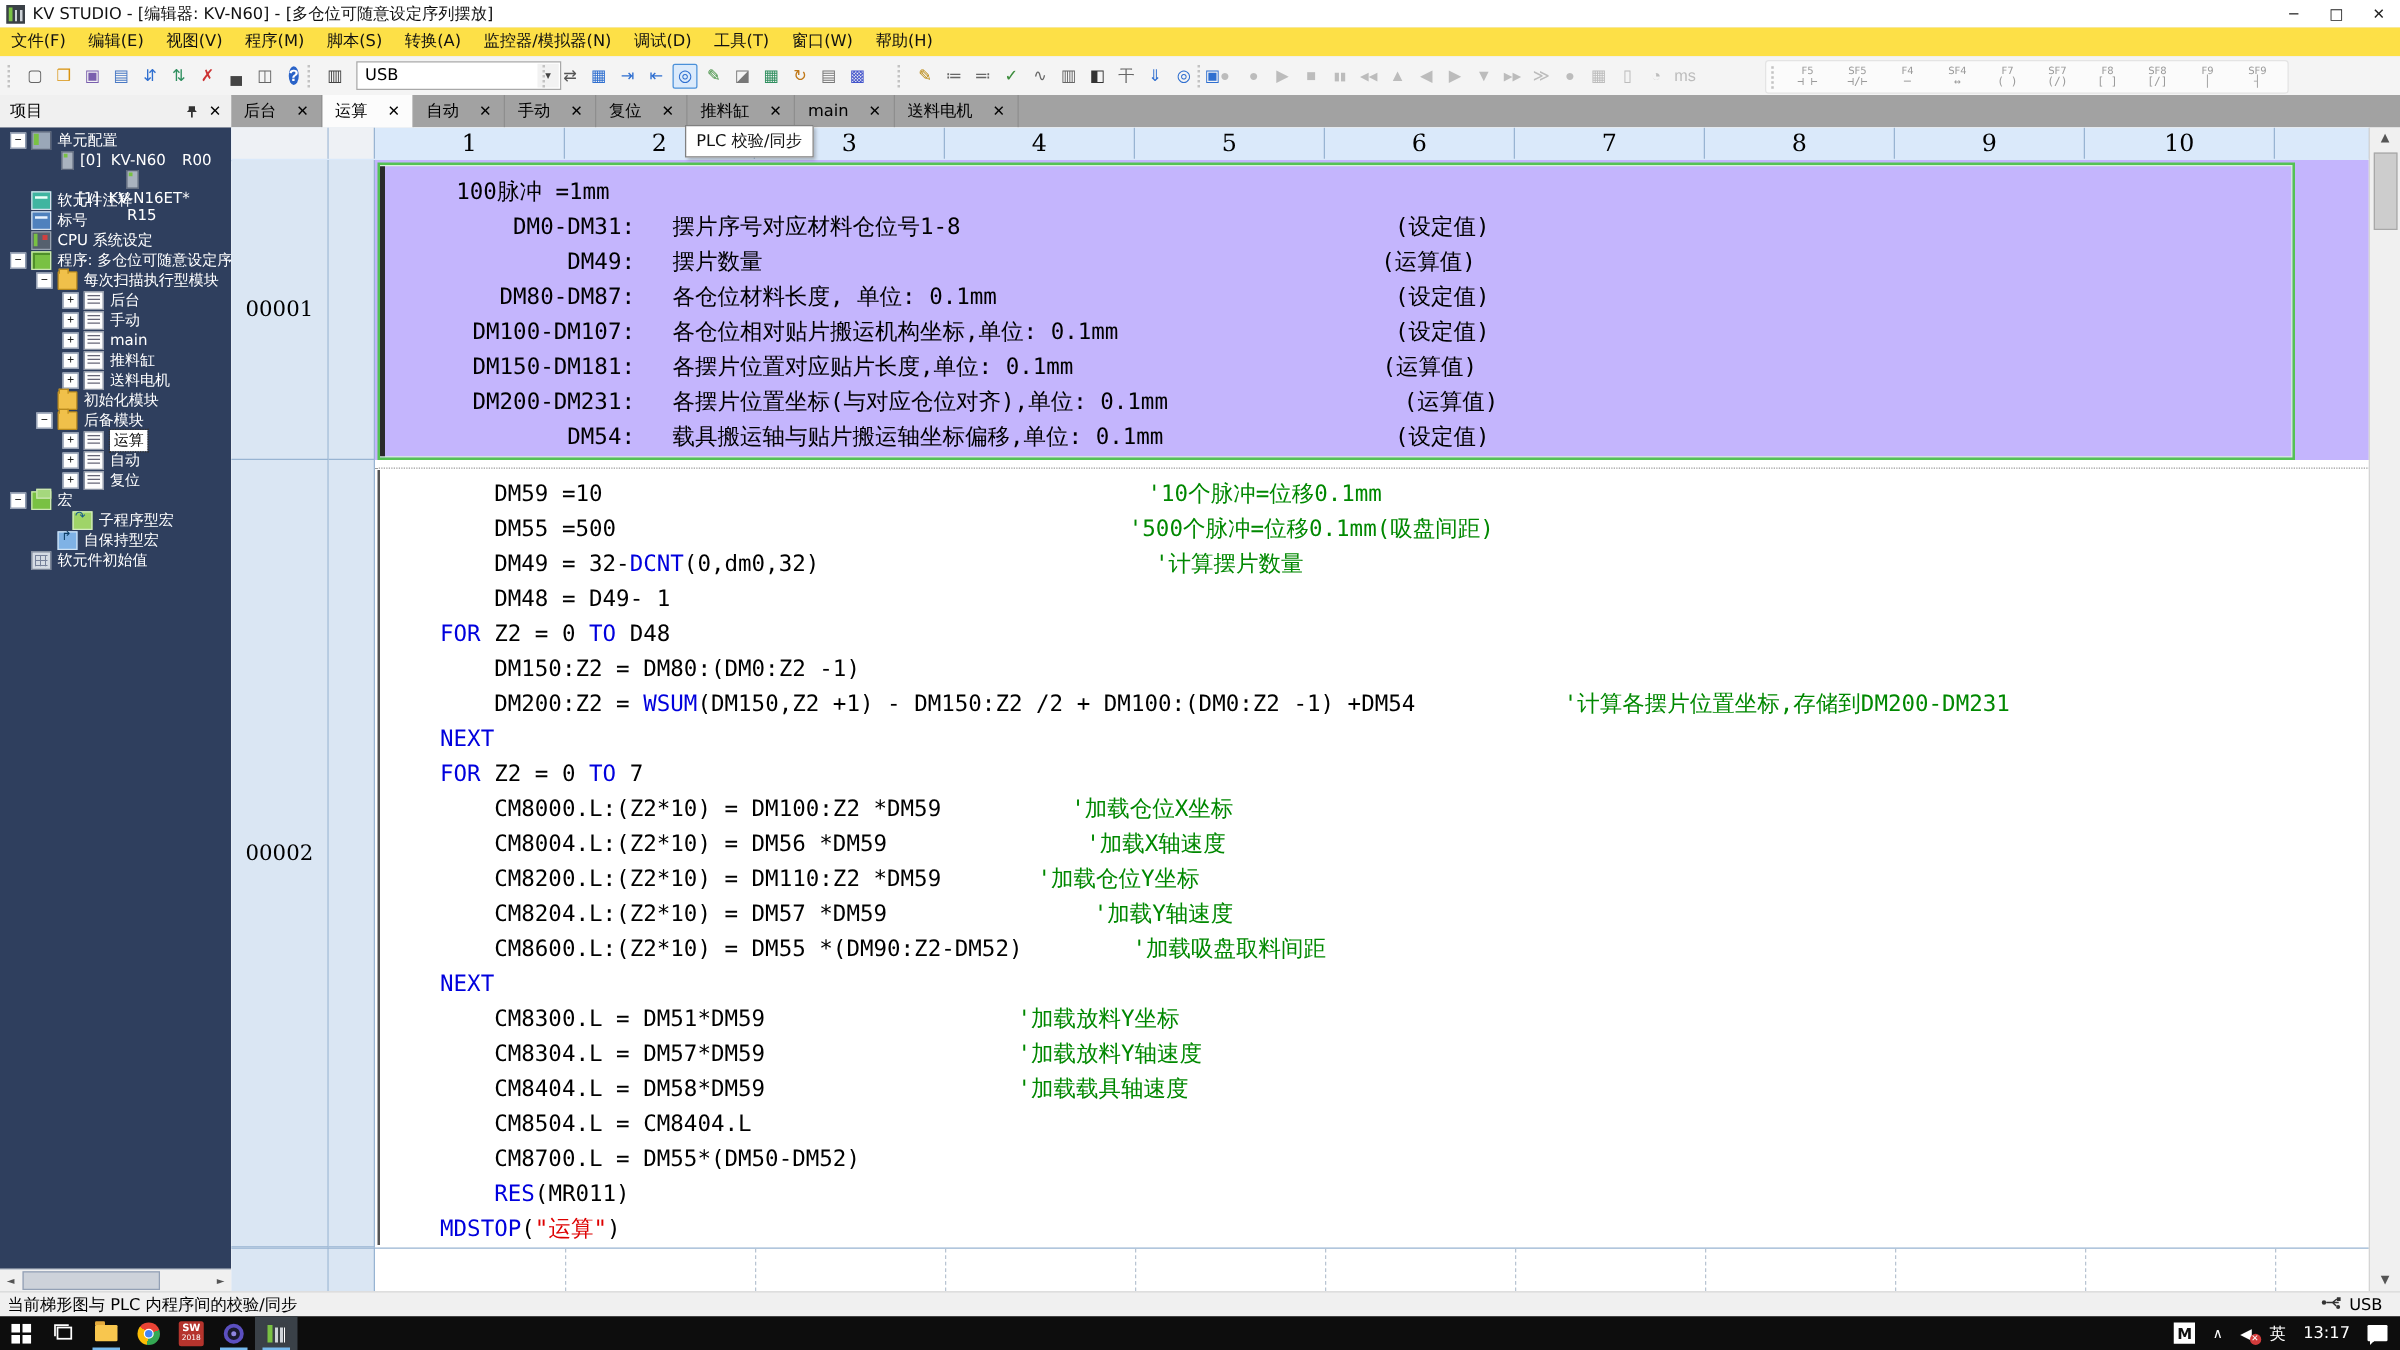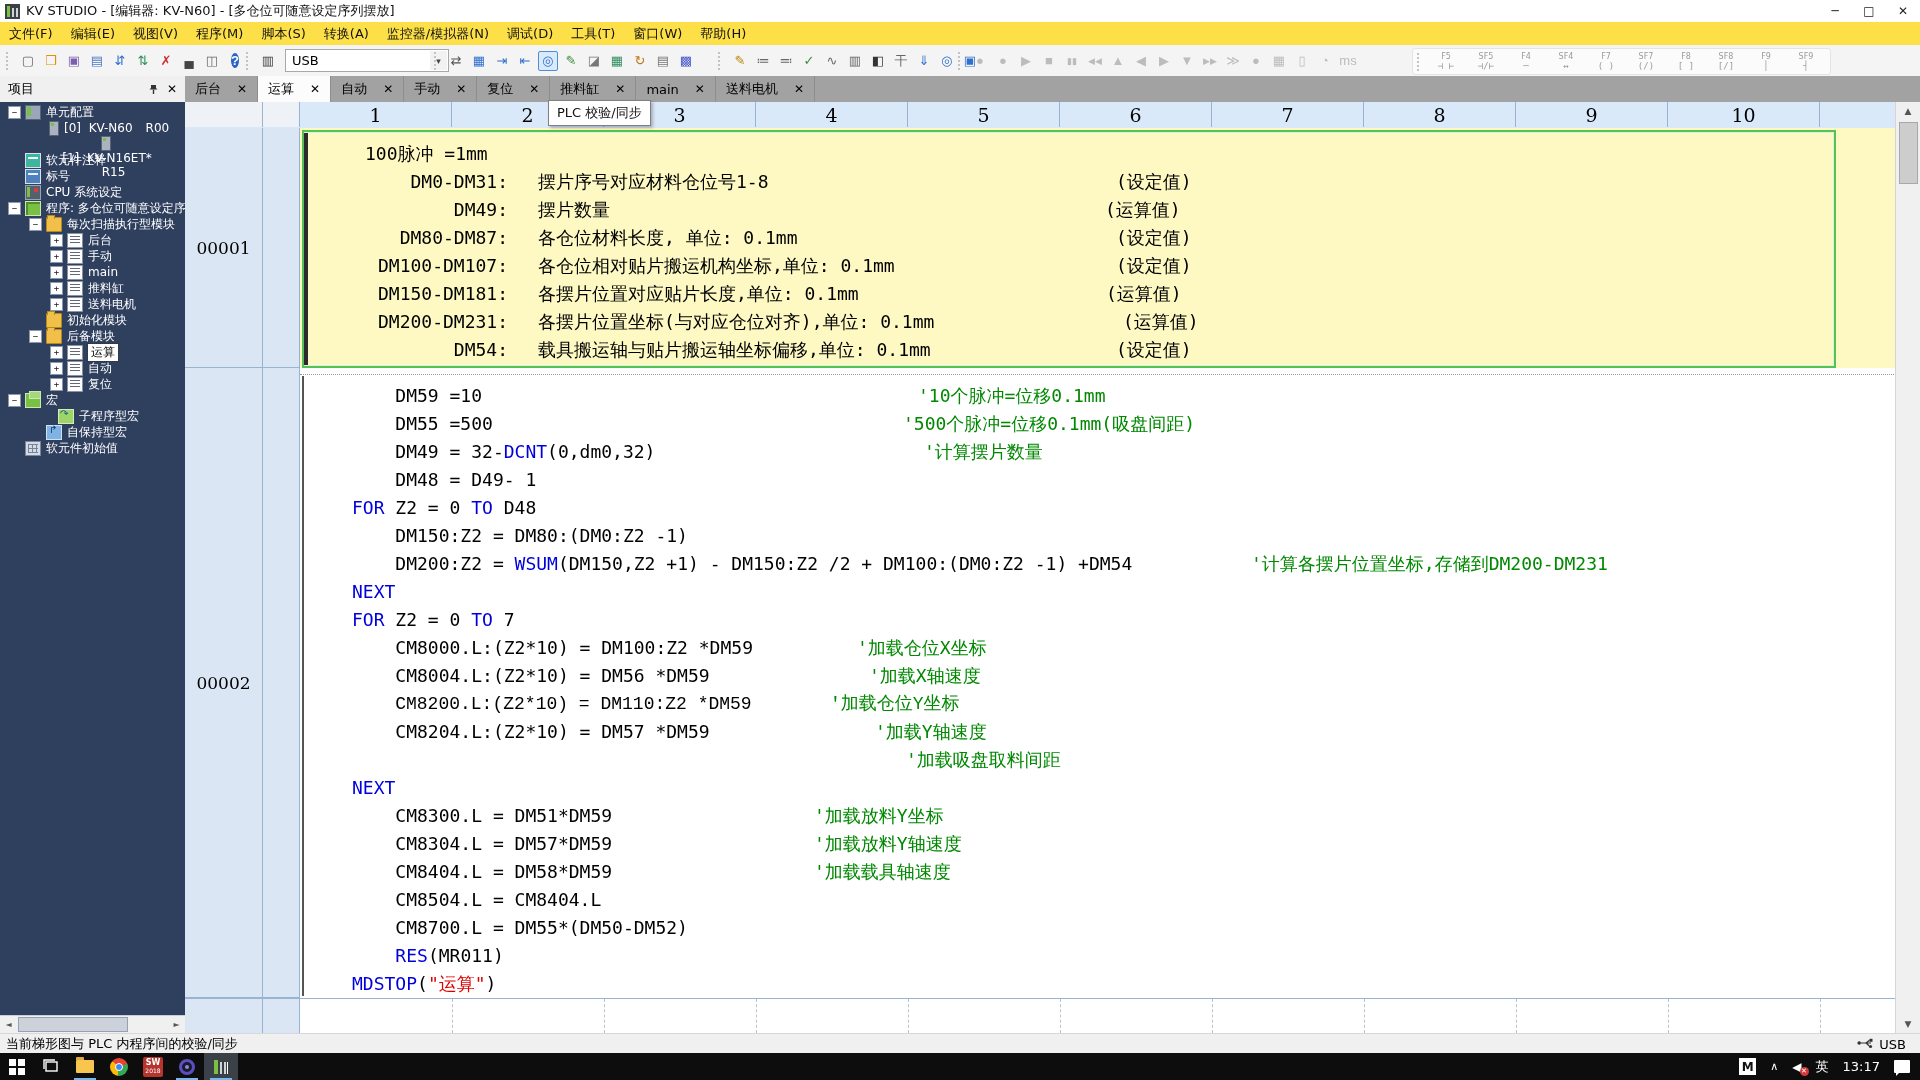--- a/index.html
+++ b/index.html
@@ -95,21 +95,21 @@
   
   #editor{position:absolute;left:185px;top:102px;width:1711px;height:931px;background:#fff;overflow:hidden;}
   #colheader{position:absolute;left:0;top:0;height:26px;width:1711px;background:#dae9fa;border-bottom:1px solid #98b4d2;}
   .chcell{position:absolute;top:0;height:25px;border-right:1px solid #98b4d2;display:flex;align-items:center;justify-content:center;
           font-family:"DejaVu Serif","Liberation Serif",serif;font-size:19px;color:#000;}
   .chcell.gut{background:#eef1f5;}
   .gutcell{position:absolute;left:0;width:77px;background:#dae6f3;border-right:1px solid #98b4d2;border-bottom:1px solid #98b4d2;
            display:flex;align-items:center;justify-content:center;}
   .gutcell2{position:absolute;left:78px;width:36px;background:#dae6f3;border-right:1px solid #98b4d2;border-bottom:1px solid #98b4d2;}
   .rownum{font-family:"DejaVu Serif","Liberation Serif",serif;font-size:17px;color:#000;}
-  #block1{position:absolute;left:115px;top:26px;width:1596px;height:240px;background:#fef9c3;}
+  #block1{position:absolute;left:115px;top:26px;width:1596px;height:240px;background:#c4b5fd;}
   #b1sel{position:absolute;left:2px;top:2px;width:1530px;height:234px;border:2px solid #54c254;box-shadow:inset 0 0 0 1px #d9f2d9;}
   #b1sel::before{content:"";position:absolute;left:0;top:1px;bottom:1px;width:4px;background:#2b2b2b;}
   .b1line{position:absolute;left:8px;right:8px;height:28px;line-height:28px;white-space:pre;
           font-family:"DejaVu Sans Mono","DejaVu Sans",monospace;font-size:18px;}
   .b1label{display:inline-block;width:200px;text-align:right;}
   .b1desc{margin-left:30px;}
   .b1desc.abs{position:absolute;margin:0;top:0;}
   .b1note{position:absolute;top:0;}
   #block2{position:absolute;left:115px;top:266px;width:1596px;height:630px;background:#fff;}
   #block2::before{content:"";position:absolute;left:0;top:6px;right:0;border-top:1px dotted #9a9a9a;}
@@ -625,23 +625,23 @@
           <div class="codeline" style="top: 42px;"><span>    DM55 =500</span><span class="cmt" style="left: 591px;">'500个脉冲=位移0.1mm(吸盘间距)</span></div>
           <div class="codeline" style="top: 70px;"><span>    DM49 = 32-</span><span class="tk-k">DCNT</span><span>(0,dm0,32)</span><span class="cmt" style="left: 612px;">'计算摆片数量</span></div>
           <div class="codeline" style="top: 98px;"><span>    DM48 = D49- 1</span></div>
           <div class="codeline" style="top: 126px;"><span class="tk-k">FOR</span><span> Z2 = 0 </span><span class="tk-k">TO</span><span> D48</span></div>
           <div class="codeline" style="top: 154px;"><span>    DM150:Z2 = DM80:(DM0:Z2 -1)</span></div>
           <div class="codeline" style="top: 182px;"><span>    DM200:Z2 = </span><span class="tk-k">WSUM</span><span>(DM150,Z2 +1) - DM150:Z2 /2 + DM100:(DM0:Z2 -1) +DM54</span><span class="cmt" style="left: 939px;">'计算各摆片位置坐标,存储到DM200-DM231</span></div>
           <div class="codeline" style="top: 210px;"><span class="tk-k">NEXT</span></div>
           <div class="codeline" style="top: 238px;"><span class="tk-k">FOR</span><span> Z2 = 0 </span><span class="tk-k">TO</span><span> 7</span></div>
           <div class="codeline" style="top: 266px;"><span>    CM8000.L:(Z2*10) = DM100:Z2 *DM59</span><span class="cmt" style="left: 545px;">'加载仓位X坐标</span></div>
           <div class="codeline" style="top: 294px;"><span>    CM8004.L:(Z2*10) = DM56 *DM59</span><span class="cmt" style="left: 557px;">'加载X轴速度</span></div>
-          <div class="codeline" style="top: 322px; font-family: Liberation Mono, monospace;"><span>    CM8200.L:(Z2*10) = DM110:Z2 *DM59</span><span class="cmt" style="left: 518px;">'加载仓位Y坐标</span></div>
+          <div class="codeline" style="top: 322px;"><span>    CM8200.L:(Z2*10) = DM110:Z2 *DM59</span><span class="cmt" style="left: 518px;">'加载仓位Y坐标</span></div>
           <div class="codeline" style="top: 350px;"><span>    CM8204.L:(Z2*10) = DM57 *DM59</span><span class="cmt" style="left: 563px;">'加载Y轴速度</span></div>
-          <div class="codeline" style="top: 378px;"><span class="cmt" style="left: 594px;">'加载吸盘取料间距</span></div>
+          <div class="codeline" style="top: 378px;"><span>    CM8600.L:(Z2*10) = DM55 *(DM90:Z2-DM52)</span><span class="cmt" style="left: 594px;">'加载吸盘取料间距</span></div>
           <div class="codeline" style="top: 406px;"><span class="tk-k">NEXT</span></div>
           <div class="codeline" style="top: 434px;"><span>    CM8300.L = DM51*DM59</span><span class="cmt" style="left: 502px;">'加载放料Y坐标</span></div>
           <div class="codeline" style="top: 462px;"><span>    CM8304.L = DM57*DM59</span><span class="cmt" style="left: 502px;">'加载放料Y轴速度</span></div>
           <div class="codeline" style="top: 490px;"><span>    CM8404.L = DM58*DM59</span><span class="cmt" style="left: 502px;">'加载载具轴速度</span></div>
           <div class="codeline" style="top: 518px;"><span>    CM8504.L = CM8404.L</span></div>
           <div class="codeline" style="top: 546px;"><span>    CM8700.L = DM55*(DM50-DM52)</span></div>
           <div class="codeline" style="top: 574px;"><span>    </span><span class="tk-k">RES</span><span>(MR011)</span></div>
           <div class="codeline" style="top: 602px;"><span class="tk-k">MDSTOP</span><span>(</span><span class="tk-r">"运算"</span><span>)</span></div>
         </div>
     </div>

